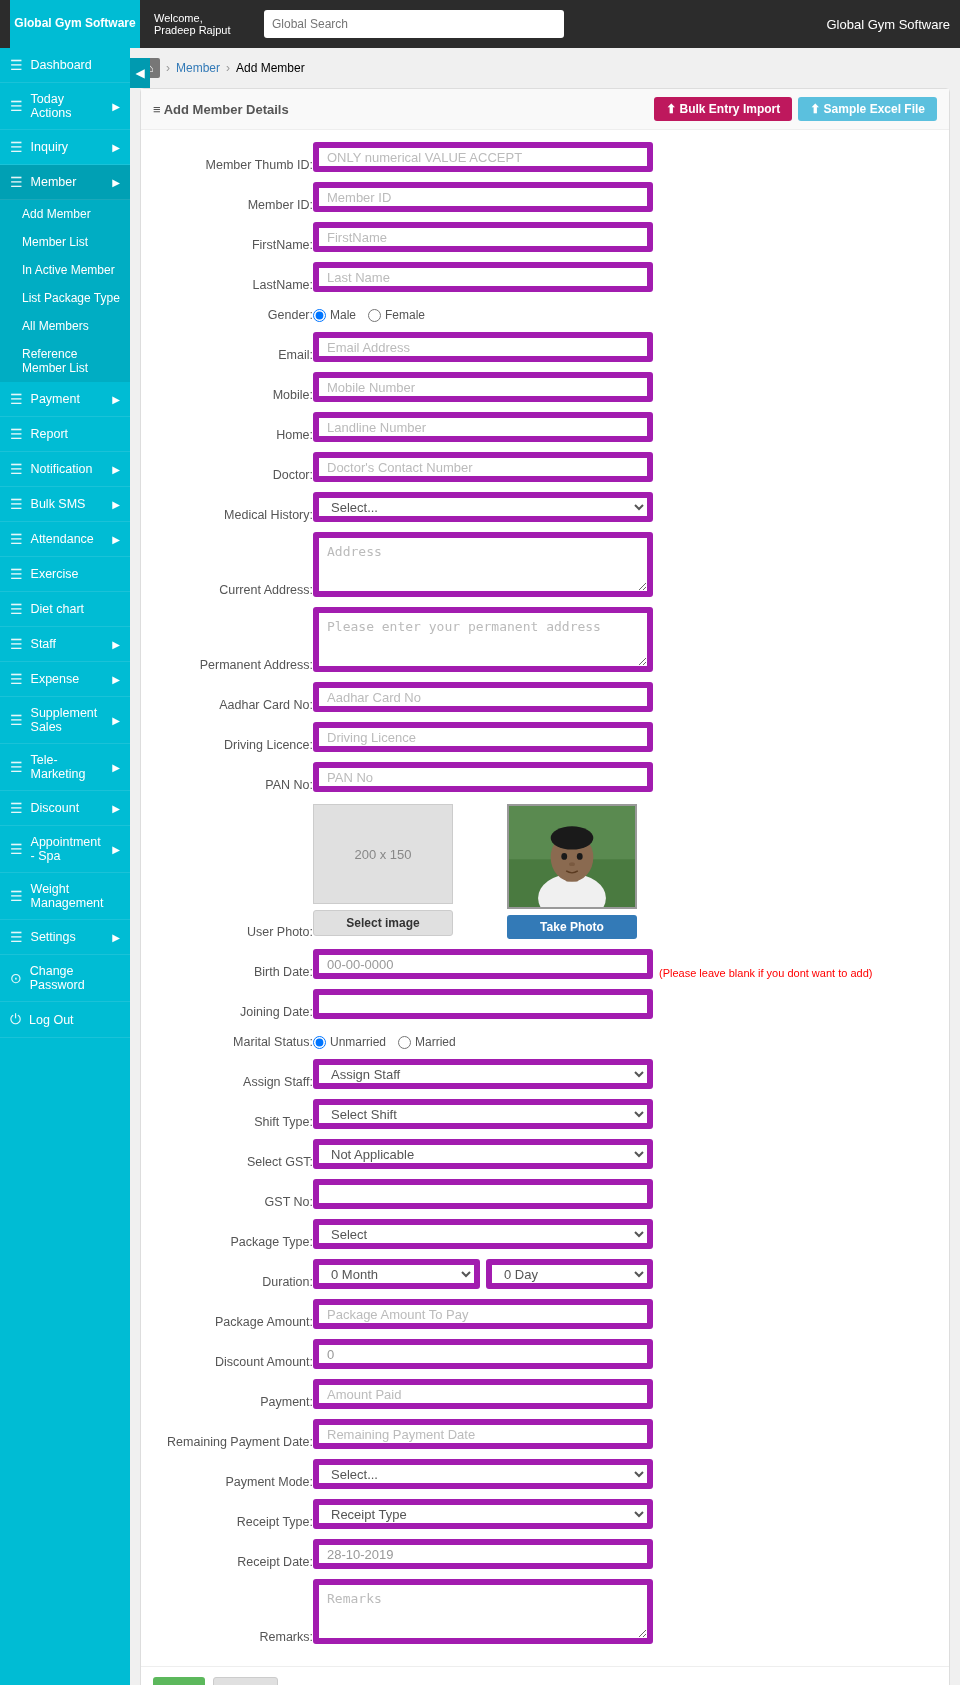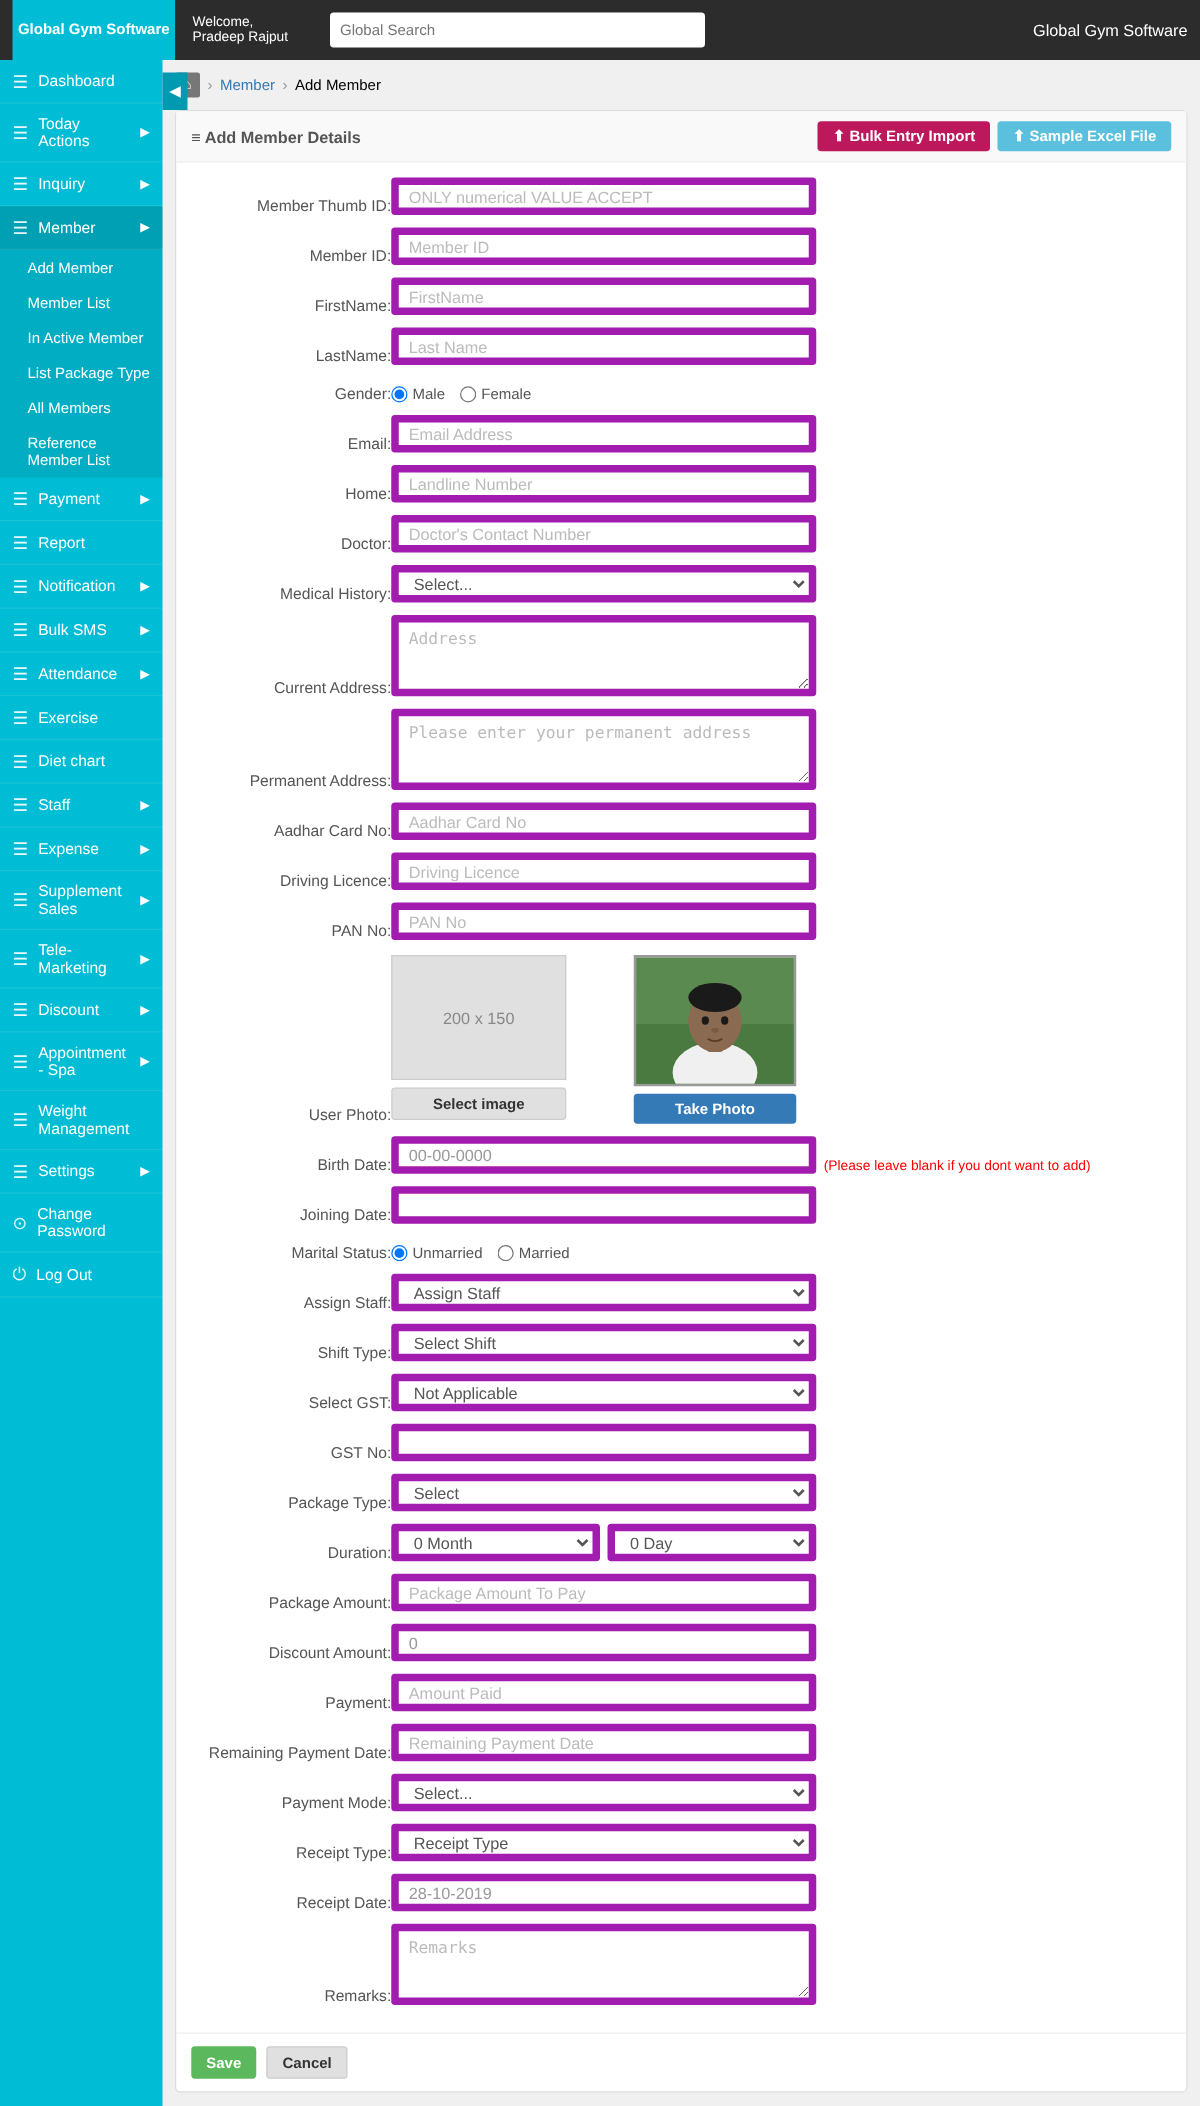--- a/index.html
+++ b/index.html
@@ -465,20 +465,24 @@
               <input type="radio" name="gender" value="Female" style=""> Female
             </label>
           </div>
         </div>
 
         <div class="form-row">
           <label class="form-label">Email:</label>
           <input class="form-control" type="email" placeholder="Email Address" style="">
         </div>
 
+        <div class="form-row">
+          <label class="form-label">Mobile:</label>
+          <input class="form-control" type="text" placeholder="Mobile Number" style="">
+        </div>
 
         <div class="form-row">
           <label class="form-label">Home:</label>
           <input class="form-control" type="text" placeholder="Landline Number" style="">
         </div>
 
         <div class="form-row">
           <label class="form-label">Doctor:</label>
           <input class="form-control" type="text" placeholder="Doctor's Contact Number" style="">
         </div>

